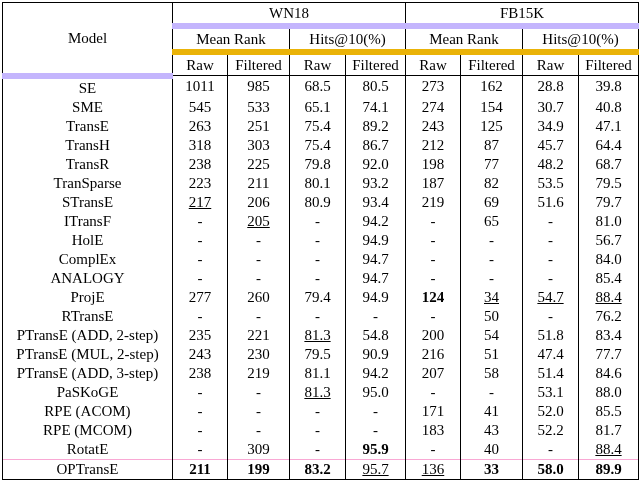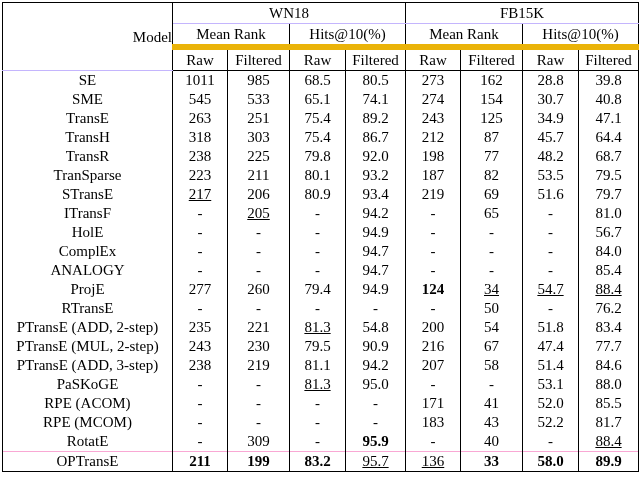--- a/index.html
+++ b/index.html
@@ -36,24 +36,24 @@
     border-top: none;
     border-bottom: none;
     overflow: hidden;
     white-space: nowrap;
   }
   thead th {
     height: 20px;
     line-height: 20px;
   }
   
-  thead tr.r1 th { border-bottom: 1px solid #c4b5fd; }
+  thead tr.r1 th { border-bottom: 6px solid #c4b5fd; }
   thead tr.r2 th { border-bottom: 6px solid #eab308; }
   thead tr.r3 th { border-bottom: 1px solid #000; }
-  th.model-head { border-bottom: 1px solid #000; text-align: right; }
+  th.model-head { border-bottom: 1px solid #000; }
   tbody tr.sep td { border-top: 1px solid #f9a8d4; }
   .bold { font-weight: bold; margin-top: 7px; }
   .underline { text-decoration: underline; }
 </style>
 </head>
 <body>
 
 <div class="table-wrap">
   <table>
     <colgroup>
@@ -245,21 +245,21 @@
           <td>51.8</td>
           <td>83.4</td>
         </tr>
         <tr>
           <td>PTransE (MUL, 2-step)</td>
           <td>243</td>
           <td>230</td>
           <td>79.5</td>
           <td>90.9</td>
           <td>216</td>
-          <td>67</td>
+          <td>51</td>
           <td>47.4</td>
           <td>77.7</td>
         </tr>
         <tr>
           <td>PTransE (ADD, 3-step)</td>
           <td>238</td>
           <td>219</td>
           <td>81.1</td>
           <td>94.2</td>
           <td>207</td>

